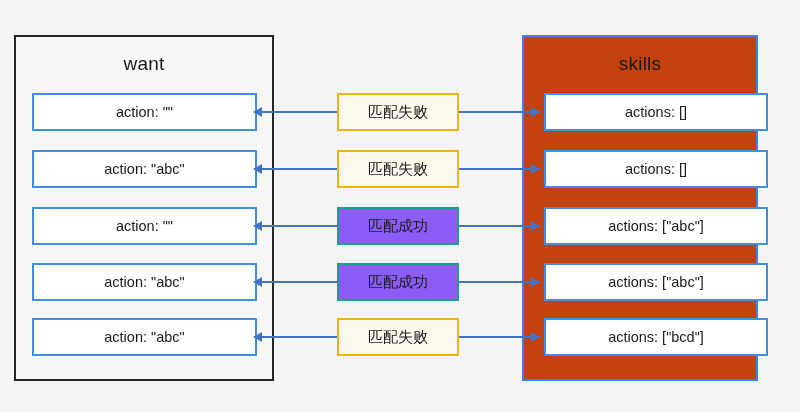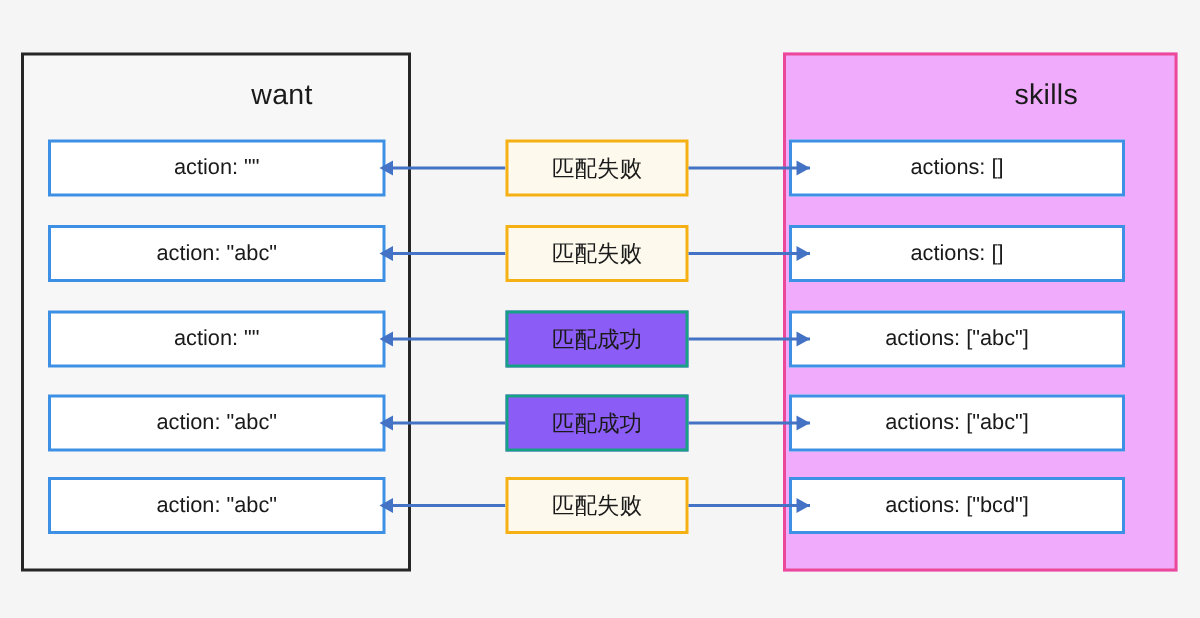--- a/index.html
+++ b/index.html
@@ -28,35 +28,34 @@
     left: 14px;
     top: 35px;
     width: 260px;
     height: 346px;
     border: 2px solid #262626;
     background: #f7f7f7;
   }
   #skills-panel {
     left: 522px;
     top: 35px;
-    width: 263px;
+    width: 236px;
     height: 346px;
-    border: 2px solid #ec4899;
-    background: #f0abfc;
+    border: 2px solid #3b82f6;
+    background: #c2410c;
   }
   .panel-title {
     position: absolute;
     left: 0;
     top: 16px;
     width: 100%;
     text-align: center;
     font-size: 19px;
     color: #1a1a1a;
     letter-spacing: 0.2px;
-    padding-left: 44px;
   }
 
   
   .item-box {
     position: absolute;
     box-sizing: border-box;
     height: 38px;
     border: 2px solid #3d90e3;
     background: #ffffff;
     display: flex;
@@ -64,21 +63,21 @@
     justify-content: center;
     font-size: 14.5px;
     color: #1a1a1a;
     white-space: nowrap;
   }
   .left-col .item-box {
     left: 16px;
     width: 225px;
   }
   .right-col .item-box {
-    left: 2px;
+    left: 20px;
     width: 224px;
   }
 
   
   .status-box {
     position: absolute;
     box-sizing: border-box;
     left: 337px;
     width: 122px;
     height: 38px;

